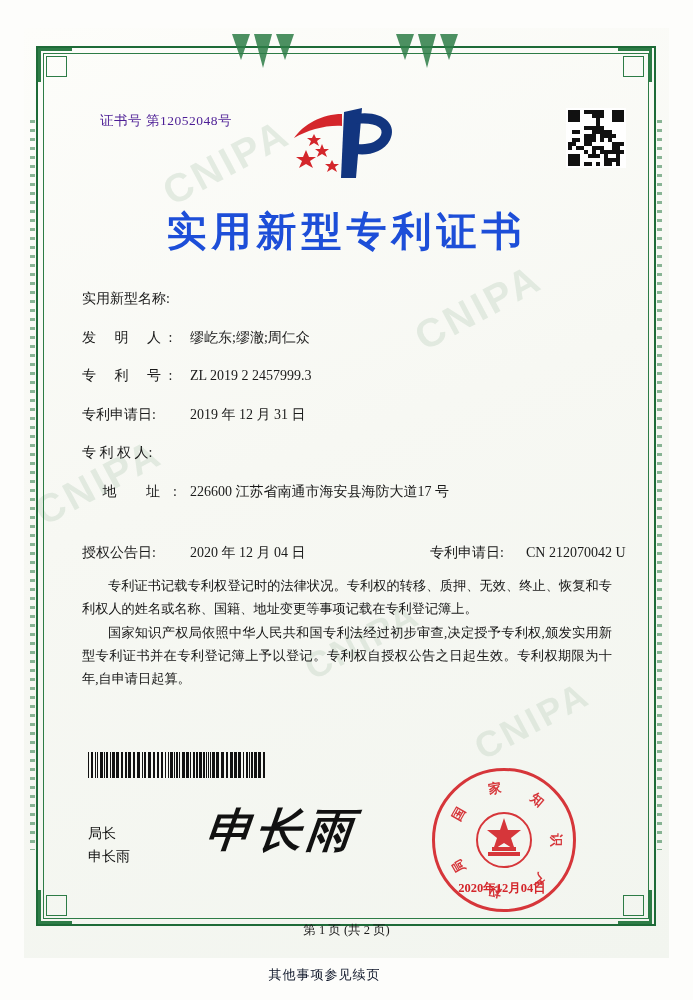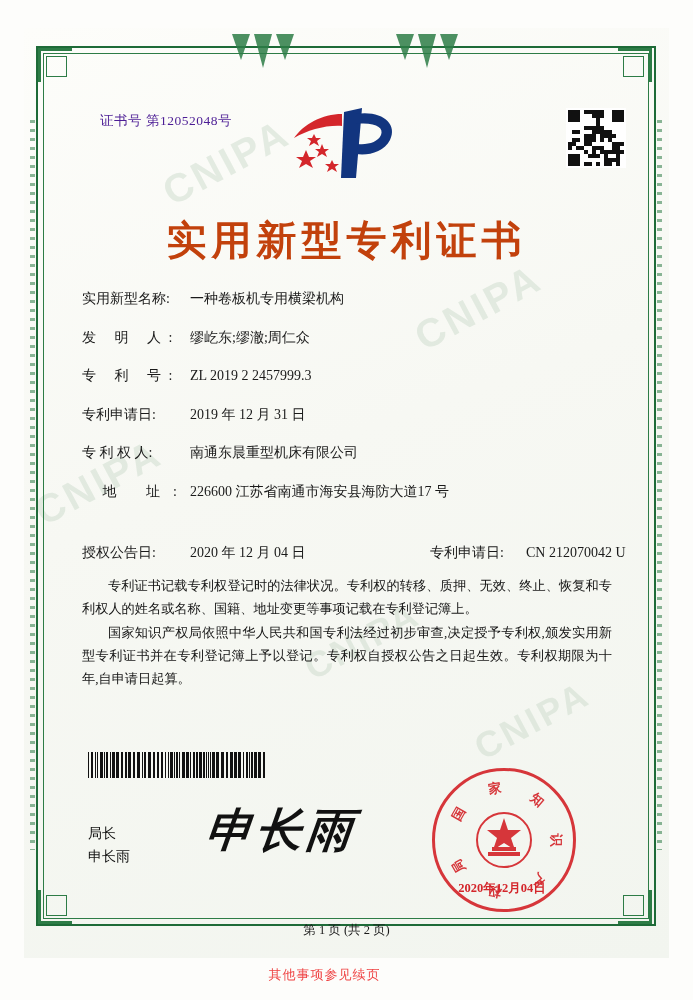--- a/index.html
+++ b/index.html
@@ -147,27 +147,27 @@
   
   .logo {
     position: absolute;
     left: 286px; top: 104px;
     width: 118px; height: 78px;
   }
 
   
   .title {
     position: absolute;
-    left: 0; top: 213px;
+    left: 0; top: 204px;
     width: 693px;
     text-align: center;
     font-size: 40px;
     font-weight: bold;
     letter-spacing: 5px;
-    color: #c2410c;
+    color: #1d4ed8;
     font-family: "DejaVu Serif", "Liberation Serif", serif;
   }
 
   
   .fields {
     position: absolute;
     left: 82px; top: 290px;
     width: 530px;
   }
   .row {
@@ -286,21 +286,21 @@
     text-align: center;
     font-size: 12.5px;
     color: #1a1a1a;
   }
   .footnote {
     position: absolute;
     left: 0; top: 966px;
     width: 649px;
     text-align: center;
     font-size: 13px;
-    color: #ef4444;
+    color: #0f172a;
     letter-spacing: 1px;
   }
 </style>
 </head>
 <body>
 
 <div class="page">
   <div class="paper"></div>
 
   <div class="wm wm1">CNIPA</div>
@@ -540,37 +540,35 @@
         <i class="on"></i>
         <i></i>
       </div>
   </div>
 
   <div class="title">实用新型专利证书</div>
 
   <div class="fields">
     <div class="row">
       <div class="lbl">实用新型名称:</div>
-      <div class="val">一种卷板机专用横梁机构</div>
     </div>
     <div class="row">
       <div class="lbl sp1">发 明 人:</div>
       <div class="val">缪屹东;缪澈;周仁众</div>
     </div>
     <div class="row">
       <div class="lbl sp1">专 利 号:</div>
       <div class="val">ZL 2019 2 2457999.3</div>
     </div>
     <div class="row">
       <div class="lbl">专利申请日:</div>
       <div class="val">2019 年 12 月 31 日</div>
     </div>
     <div class="row">
       <div class="lbl">专 利 权 人:</div>
-      <div class="val">南通东晨重型机床有限公司</div>
     </div>
     <div class="row">
       <div class="lbl sp2">地 址:</div>
       <div class="val">226600 江苏省南通市海安县海防大道17 号</div>
     </div>
     <div class="row two">
       <div class="lbl">授权公告日:</div>
       <div class="val">2020 年 12 月 04 日</div>
       <div class="lbl2">专利申请日:</div>
       <div class="val2">CN 212070042 U</div>

